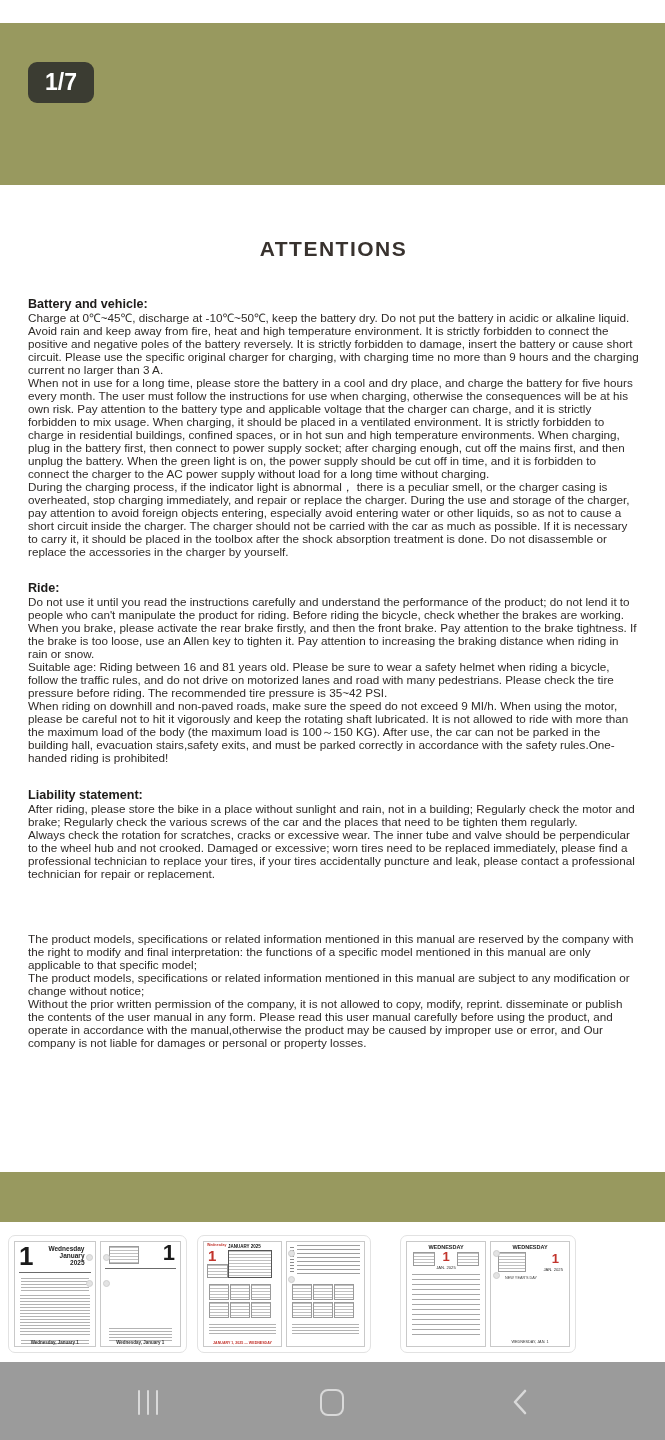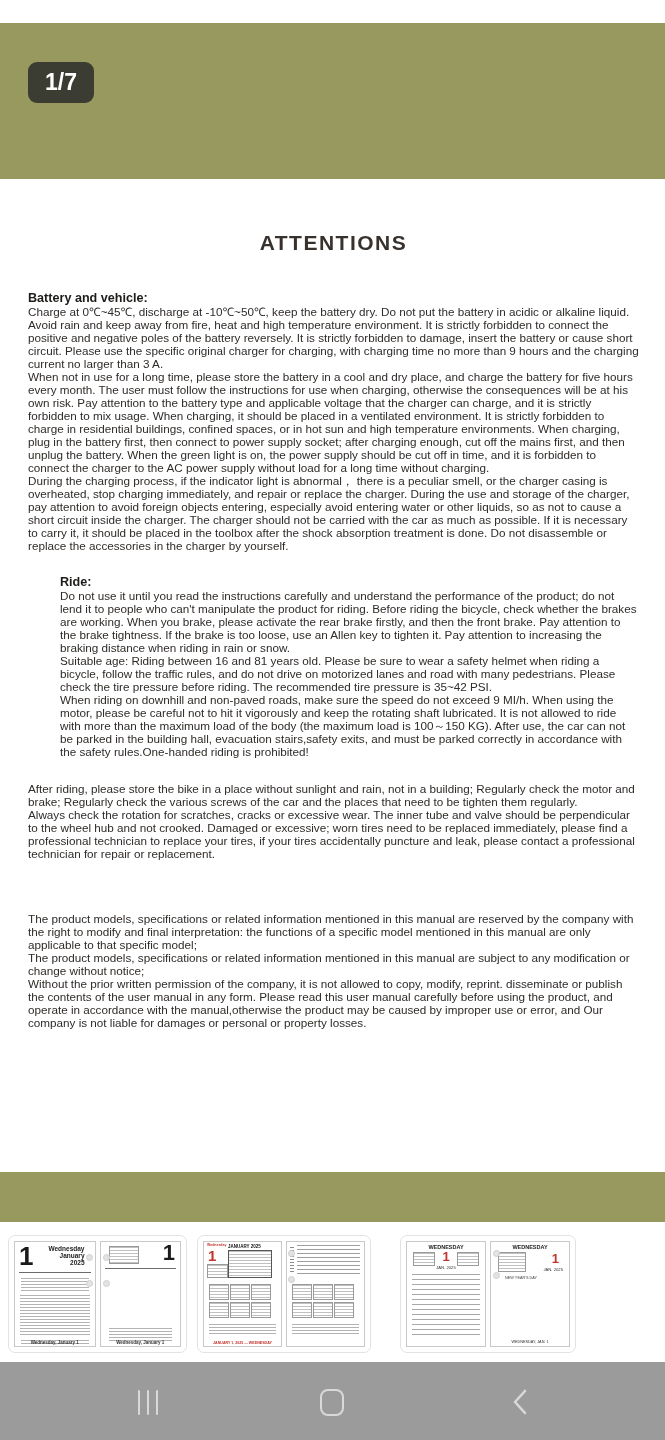--- a/index.html
+++ b/index.html
@@ -14,33 +14,33 @@
   .band.navbar{top:1362px;height:78px;background:#9b9b9b;}
 
   .page-badge{
     position:absolute;left:28px;top:62px;width:66px;height:41px;
     background:#3b3c32;border-radius:9px;color:#fff;
     font-size:23px;font-weight:bold;display:flex;align-items:center;justify-content:center;
   }
 
   
   .doc{
-    position:absolute;left:0;top:179px;width:665px;height:977px;background:#fff;
+    position:absolute;left:0;top:185px;width:665px;height:977px;background:#fff;
     box-sizing:border-box;padding:52px 26px 0 28px;color:#2f2b28;
   }
   .doc-title{
     text-align:center;font-size:21px;font-weight:bold;letter-spacing:1.5px;color:#38322e;
   }
   .sec{margin:0;}
   .sec h3{
     margin:0;font-size:12.6px;font-weight:bold;color:#1e1c1a;line-height:14px;
   }
   .sec p{margin:0;font-size:11.7px;line-height:13px;color:#2f2b28;}
   .sec.battery{margin-top:36px;}
-  .sec.ride{margin-top:23px;margin-left:32px;}
+  .sec.ride{margin-top:23px;}
   .sec.liability{margin-top:24px;}
   .sec.maintenance{margin-top:52px;}
 
   
   .card{
     position:absolute;background:#fff;border:1px solid #e2e2e2;border-radius:7px;
     box-sizing:border-box;display:flex;gap:4px;padding:5px;
   }
   .card .pg{
     position:relative;flex:1;background:#fff;border:1px solid #c9c9c9;
@@ -81,20 +81,21 @@
   </div>
 
   <div class="sec ride">
     <h3>Ride:</h3>
     <p>Do not use it until you read the instructions carefully and understand the performance of the product; do not lend it to people who can't manipulate the product for riding. Before riding the bicycle, check whether the brakes are working. When you brake, please activate the rear brake firstly, and then the front brake. Pay attention to the brake tightness. If the brake is too loose, use an Allen key to tighten it. Pay attention to increasing the braking distance when riding in rain or snow.</p>
     <p>Suitable age: Riding between 16 and 81 years old. Please be sure to wear a safety helmet when riding a bicycle, follow the traffic rules, and do not drive on motorized lanes and road with many pedestrians. Please check the tire pressure before riding. The recommended tire pressure is 35~42 PSI.</p>
     <p>When riding on downhill and non-paved roads, make sure the speed do not exceed 9 MI/h. When using the motor, please be careful not to hit it vigorously and keep the rotating shaft lubricated. It is not allowed to ride with more than the maximum load of the body (the maximum load is 100～150 KG). After use, the car can not be parked in the building hall, evacuation stairs,safety exits, and must be parked correctly in accordance with the safety rules.One-handed riding is prohibited!</p>
   </div>
 
   <div class="sec liability">
+    <h3>Liability statement:</h3>
     <p>After riding, please store the bike in a place without sunlight and rain, not in a building; Regularly check the motor and brake; Regularly check the various screws of the car and the places that need to be tighten them regularly.</p>
     <p>Always check the rotation for scratches, cracks or excessive wear. The inner tube and valve should be perpendicular to the wheel hub and not crooked. Damaged or excessive; worn tires need to be replaced immediately, please find a professional technician to replace your tires, if your tires accidentally puncture and leak, please contact a professional technician for repair or replacement.</p>
   </div>
 
   <div class="sec maintenance">
     <p>The product models, specifications or related information mentioned in this manual are reserved by the company with the right to modify and final interpretation: the functions of a specific model mentioned in this manual are only applicable to that specific model;</p>
     <p>The product models, specifications or related information mentioned in this manual are subject to any modification or change without notice;</p>
     <p>Without the prior written permission of the company, it is not allowed to copy, modify, reprint. disseminate or publish the contents of the user manual in any form. Please read this user manual carefully before using the product, and operate in accordance with the manual,otherwise the product may be caused by improper use or error, and Our company is not liable for damages or personal or property losses.</p>
   </div>
 </div>

